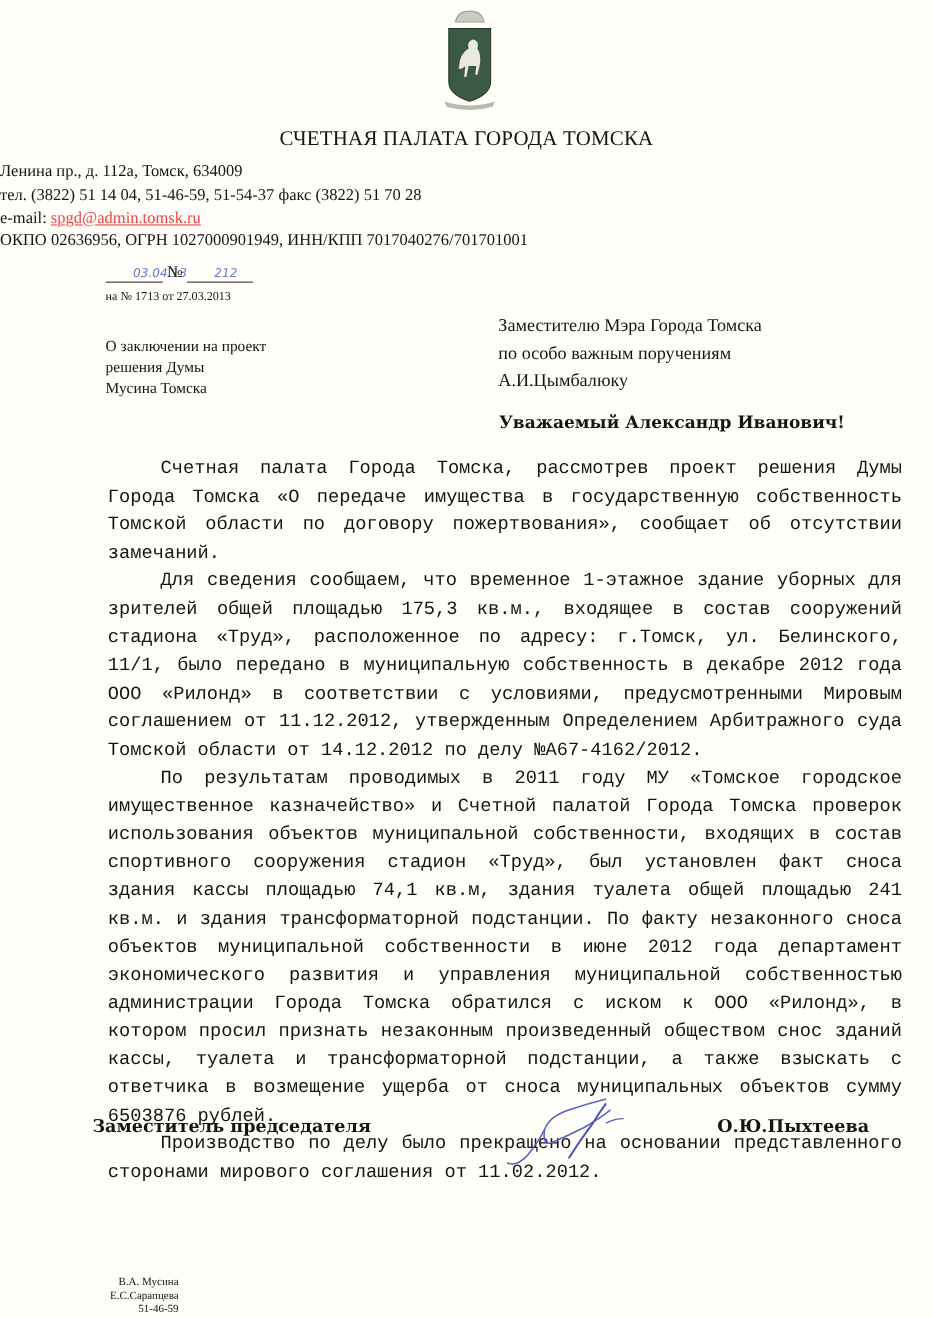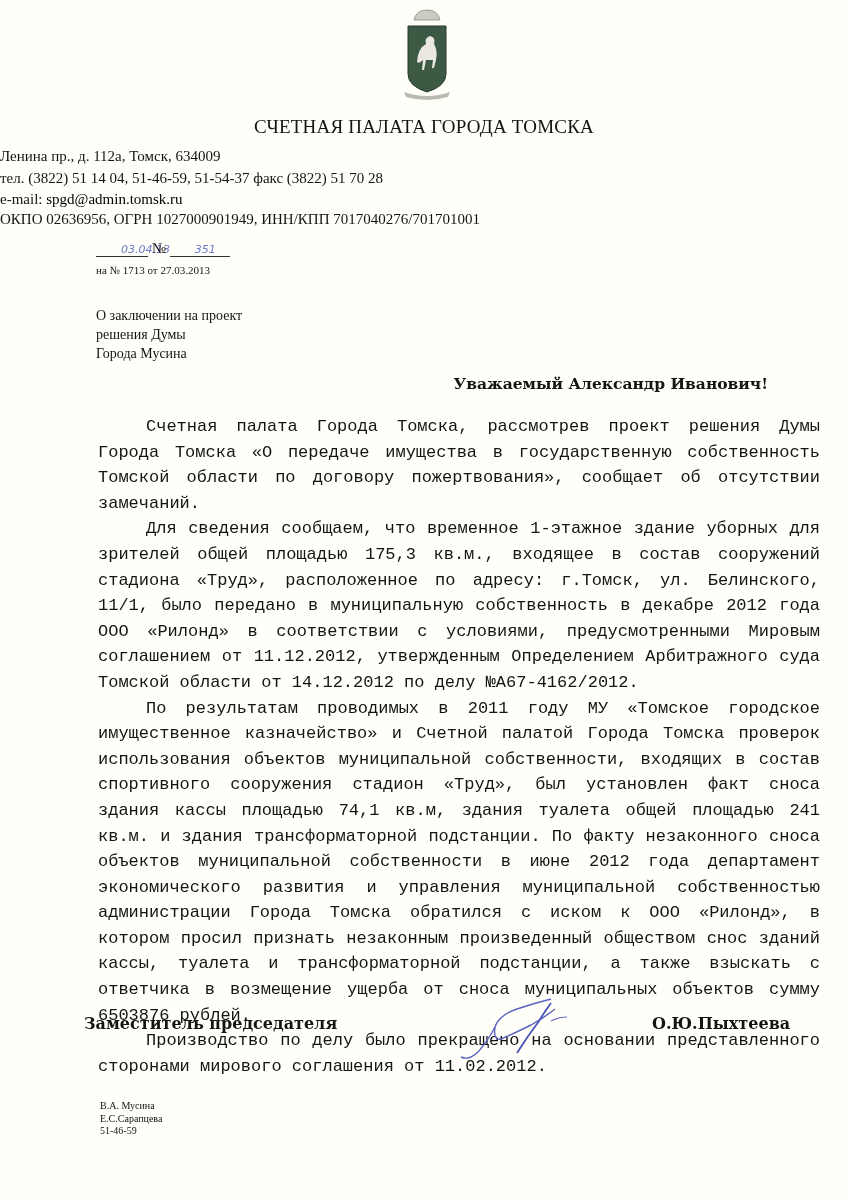--- a/index.html
+++ b/index.html
@@ -12,21 +12,21 @@
     }
     .page { position: absolute; left: 0; top: 0; width: 848px; height: 1198px; }
     .emblem { position: absolute; left: 402px; top: 4px; width: 50px; height: 96px; }
     .org-title {
       position: absolute; left: 0; width: 848px; top: 116px;
       text-align: center; font-weight: normal; font-size: 19px; letter-spacing: 0.2px;
     }
     .hdr-line {
       position: absolute; left: 0; width: 848px; text-align: left; font-size: 15px;
     }
-    .hdr-line a { color: #000000; }
+    .hdr-line a { color: #ef4444; text-decoration: underline; }
     .outnum {
       position: absolute; left: 96px; top: 240px; font-size: 15px; width: 200px; height: 24px;
     }
     .outnum .hand { color: #6b78c8; font-family: "DejaVu Sans", sans-serif; font-size: 11px; font-style: italic; margin-left: 25px; }
     .outnum .line { display: inline-block; border-bottom: 1px solid #333; height: 16px; vertical-align: bottom; }
     .reply { position: absolute; left: 96px; top: 264px; font-size: 11px; }
     .subject { position: absolute; left: 96px; top: 306px; font-size: 14px; line-height: 19px; }
     .addressee { position: absolute; left: 453px; top: 283px; font-size: 16.5px; line-height: 25px; }
     .salutation {
       position: absolute; left: 0; width: 768px; top: 374px; text-align: right;
@@ -40,21 +40,21 @@
     .body-text p { margin: 0; text-indent: 48px; }
     .signer-title {
       position: absolute; left: 84px; top: 1014px; font-weight: bold; font-size: 16px;
       font-family: "DejaVu Serif", serif;
     }
     .signature { position: absolute; left: 455px; top: 995px; width: 130px; height: 70px; }
     .signer-name {
       position: absolute; left: 652px; top: 1014px; font-weight: bold; font-size: 16px;
       font-family: "DejaVu Serif", serif;
     }
-    .executors { position: absolute; left: 100px; top: 1100px; font-size: 10px; line-height: 12.5px; }
+    .executors { position: absolute; left: 100px; top: 1160px; font-size: 10px; line-height: 12.5px; text-align: right; }
   </style>
 </head>
 <body>
 
 <div class="page">
 
   <svg class="emblem" viewBox="0 0 50 96">
     <path d="M12 16 Q14 6 25 6 Q36 6 38 16 Z" fill="#c9ccc0" stroke="#9aa094" stroke-width="1"></path>
     <path d="M6 22 H44 V70 Q44 82 25 88 Q6 82 6 70 Z" fill="#3c5a43" stroke="#2a3a2e" stroke-width="1"></path>
     <path d="M15 58 Q16 44 24 40 Q22 34 28 32 Q34 33 32 40 Q36 46 34 56 L32 64 L30 64 L31 56 L24 56 L22 66 L20 66 L21 56 Q17 60 15 58 Z" fill="#ebe8e2"></path>
@@ -65,30 +65,35 @@
   <div class="hdr-line" style="top:148px">Ленина пр., д. 112а, Томск, 634009</div>
   <div class="hdr-line" style="top:170px">тел. (3822) 51 14 04, 51-46-59, 51-54-37 факс (3822) 51 70 28</div>
   <div class="hdr-line" style="top:191px">
     <span>e-mail: </span><a>spgd@admin.tomsk.ru</a>
   </div>
   <div class="hdr-line" style="top:211px">ОКПО 02636956, ОГРН 1027000901949, ИНН/КПП 7017040276/701701001</div>
 
   <div class="outnum">
     <span class="line" style="width:52px"><span class="hand">03.04.13</span></span>
     <span>№</span>
-    <span class="line" style="width:60px"><span class="hand">351</span></span>
+    <span class="line" style="width:60px"><span class="hand">212</span></span>
   </div>
   <div class="reply">на  № 1713 от  27.03.2013</div>
 
   <div class="subject">
     <div>О заключении на проект</div>
     <div>решения  Думы</div>
-    <div>Города Мусина</div>
+    <div>Мусина Томска</div>
   </div>
 
+  <div class="addressee">
+    <div>Заместителю Мэра Города Томска</div>
+    <div>по особо важным поручениям</div>
+    <div>А.И.Цымбалюку</div>
+  </div>
 
   <div class="salutation">Уважаемый Александр Иванович!</div>
 
   <div class="body-text">
     <p>Счетная палата Города Томска, рассмотрев проект решения Думы Города Томска «О передаче имущества в государственную собственность Томской области по договору пожертвования», сообщает об отсутствии замечаний.</p>
     <p>Для сведения сообщаем, что временное 1-этажное здание уборных для зрителей общей площадью 175,3 кв.м., входящее в состав сооружений стадиона «Труд», расположенное по адресу: г.Томск, ул. Белинского, 11/1, было передано в муниципальную собственность в декабре 2012 года ООО «Рилонд» в соответствии с условиями, предусмотренными Мировым соглашением от 11.12.2012, утвержденным Определением Арбитражного суда Томской области от 14.12.2012 по делу №А67-4162/2012.</p>
     <p>По результатам проводимых в 2011 году МУ «Томское городское имущественное казначейство» и Счетной палатой Города Томска проверок использования объектов муниципальной собственности, входящих в состав спортивного сооружения стадион «Труд», был установлен факт сноса здания кассы площадью 74,1 кв.м, здания туалета общей площадью 241 кв.м. и здания трансформаторной подстанции. По факту незаконного сноса объектов муниципальной собственности в июне 2012 года департамент экономического развития и управления муниципальной собственностью администрации Города Томска обратился с иском к ООО «Рилонд», в котором просил признать незаконным произведенный обществом снос зданий кассы, туалета и трансформаторной подстанции, а также взыскать с ответчика в возмещение ущерба от сноса муниципальных объектов сумму 6503876 рублей.</p>
     <p>Производство по делу было прекращено на основании представленного сторонами мирового соглашения от 11.02.2012.</p>
   </div>
 

